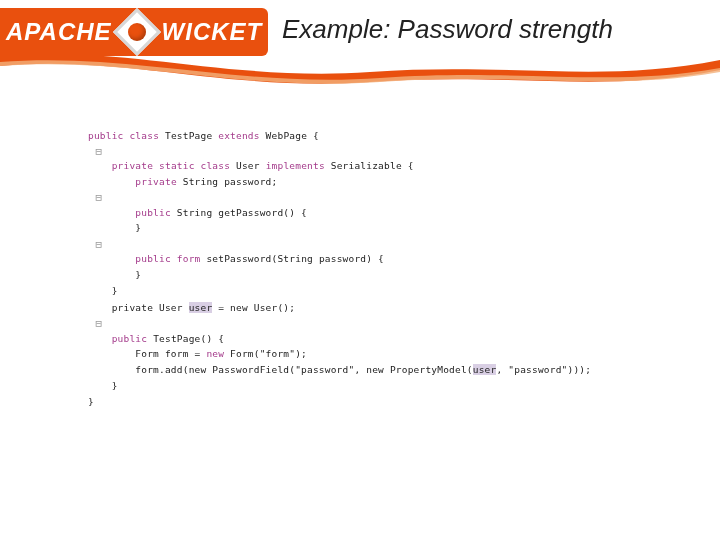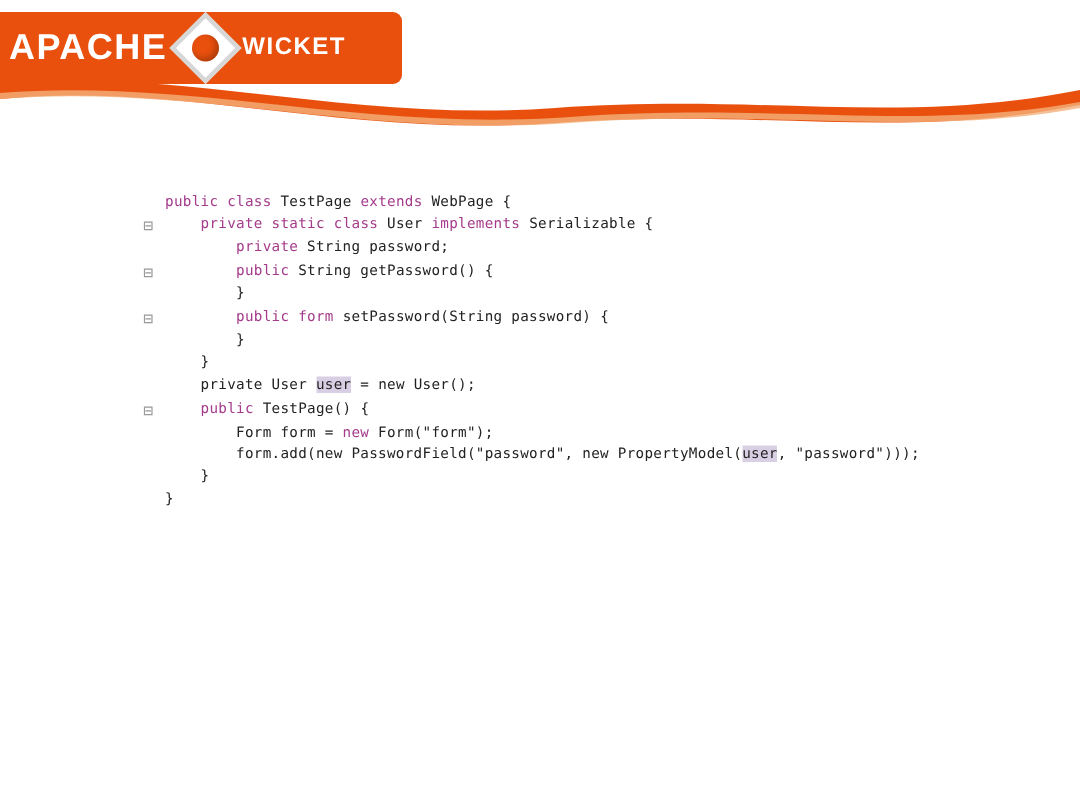--- a/index.html
+++ b/index.html
@@ -8,20 +8,21 @@
     height: 540px;
     background: #fff;
     font-family: Arial, sans-serif;
     overflow: hidden;
     position: relative;
   }
   .header {
     position: relative;
     height: 82px;
     width: 100%;
+    font-style: italic;
   }
   .logo-bar {
     position: absolute;
     top: 8px;
     left: 0;
     width: 268px;
     height: 48px;
     background: #e9500e;
     border-radius: 0 6px 6px 0;
     display: flex;
@@ -50,21 +51,21 @@
   .logo-diamond-inner {
     transform: rotate(-45deg);
     width: 18px;
     height: 18px;
     background: #e9500e;
     border-radius: 50%;
     box-shadow: inset -2px -2px 4px rgba(0,0,0,0.25);
   }
   .logo-text-w {
     font-family: Impact, "Arial Black", sans-serif;
-    font-size: 16px;
+    font-size: 24px;
     font-weight: 900;
     color: #fff;
     letter-spacing: 1px;
   }
   .title {
     position: absolute;
     top: 14px;
     left: 282px;
     font-size: 26px;
     color: #222;
@@ -85,21 +86,21 @@
     position: absolute;
     top: 128px;
     left: 88px;
     width: 560px;
     font-family: Consolas, monospace;
     font-size: 9.5px;
     line-height: 1.55;
     letter-spacing: 0.2px;
     color: #222;
   }
-  .code .row { display: flex; }
+  .code .row { display: flex; flex-direction: column; }
   .code .gut {
     width: 22px;
     text-align: center;
     color: #9a9a9a;
     user-select: none;
     font-size: 11px;
     line-height: 1.3;
     padding-top: 1px;
   }
   .code .ln { white-space: pre; flex: 1; }
@@ -110,20 +111,21 @@
 <body>
 
 <div class="header">
   <div class="logo-bar">
     <span class="logo-text-a">APACHE</span>
     <span class="logo-diamond">
       <span class="logo-diamond-inner"></span>
     </span>
     <span class="logo-text-w">WICKET</span>
   </div>
+  <div class="title">Example: Password strength</div>
   <div class="wave">
     <svg viewBox="0 0 720 44" preserveAspectRatio="none">
       <path d="M0,12 C120,0 230,38 370,28 C510,18 600,40 720,16 L720,26 C600,50 510,28 370,38 C230,48 120,10 0,22 Z" fill="#e9500e"></path>
       <path d="M0,18 C130,8 240,44 380,34 C520,24 610,44 720,24 L720,28 C610,48 520,28 380,38 C240,48 130,12 0,22 Z" fill="#f2b07b" opacity="0.8"></path>
     </svg>
   </div>
 </div>
 
 <div class="code">
   <div class="row">

